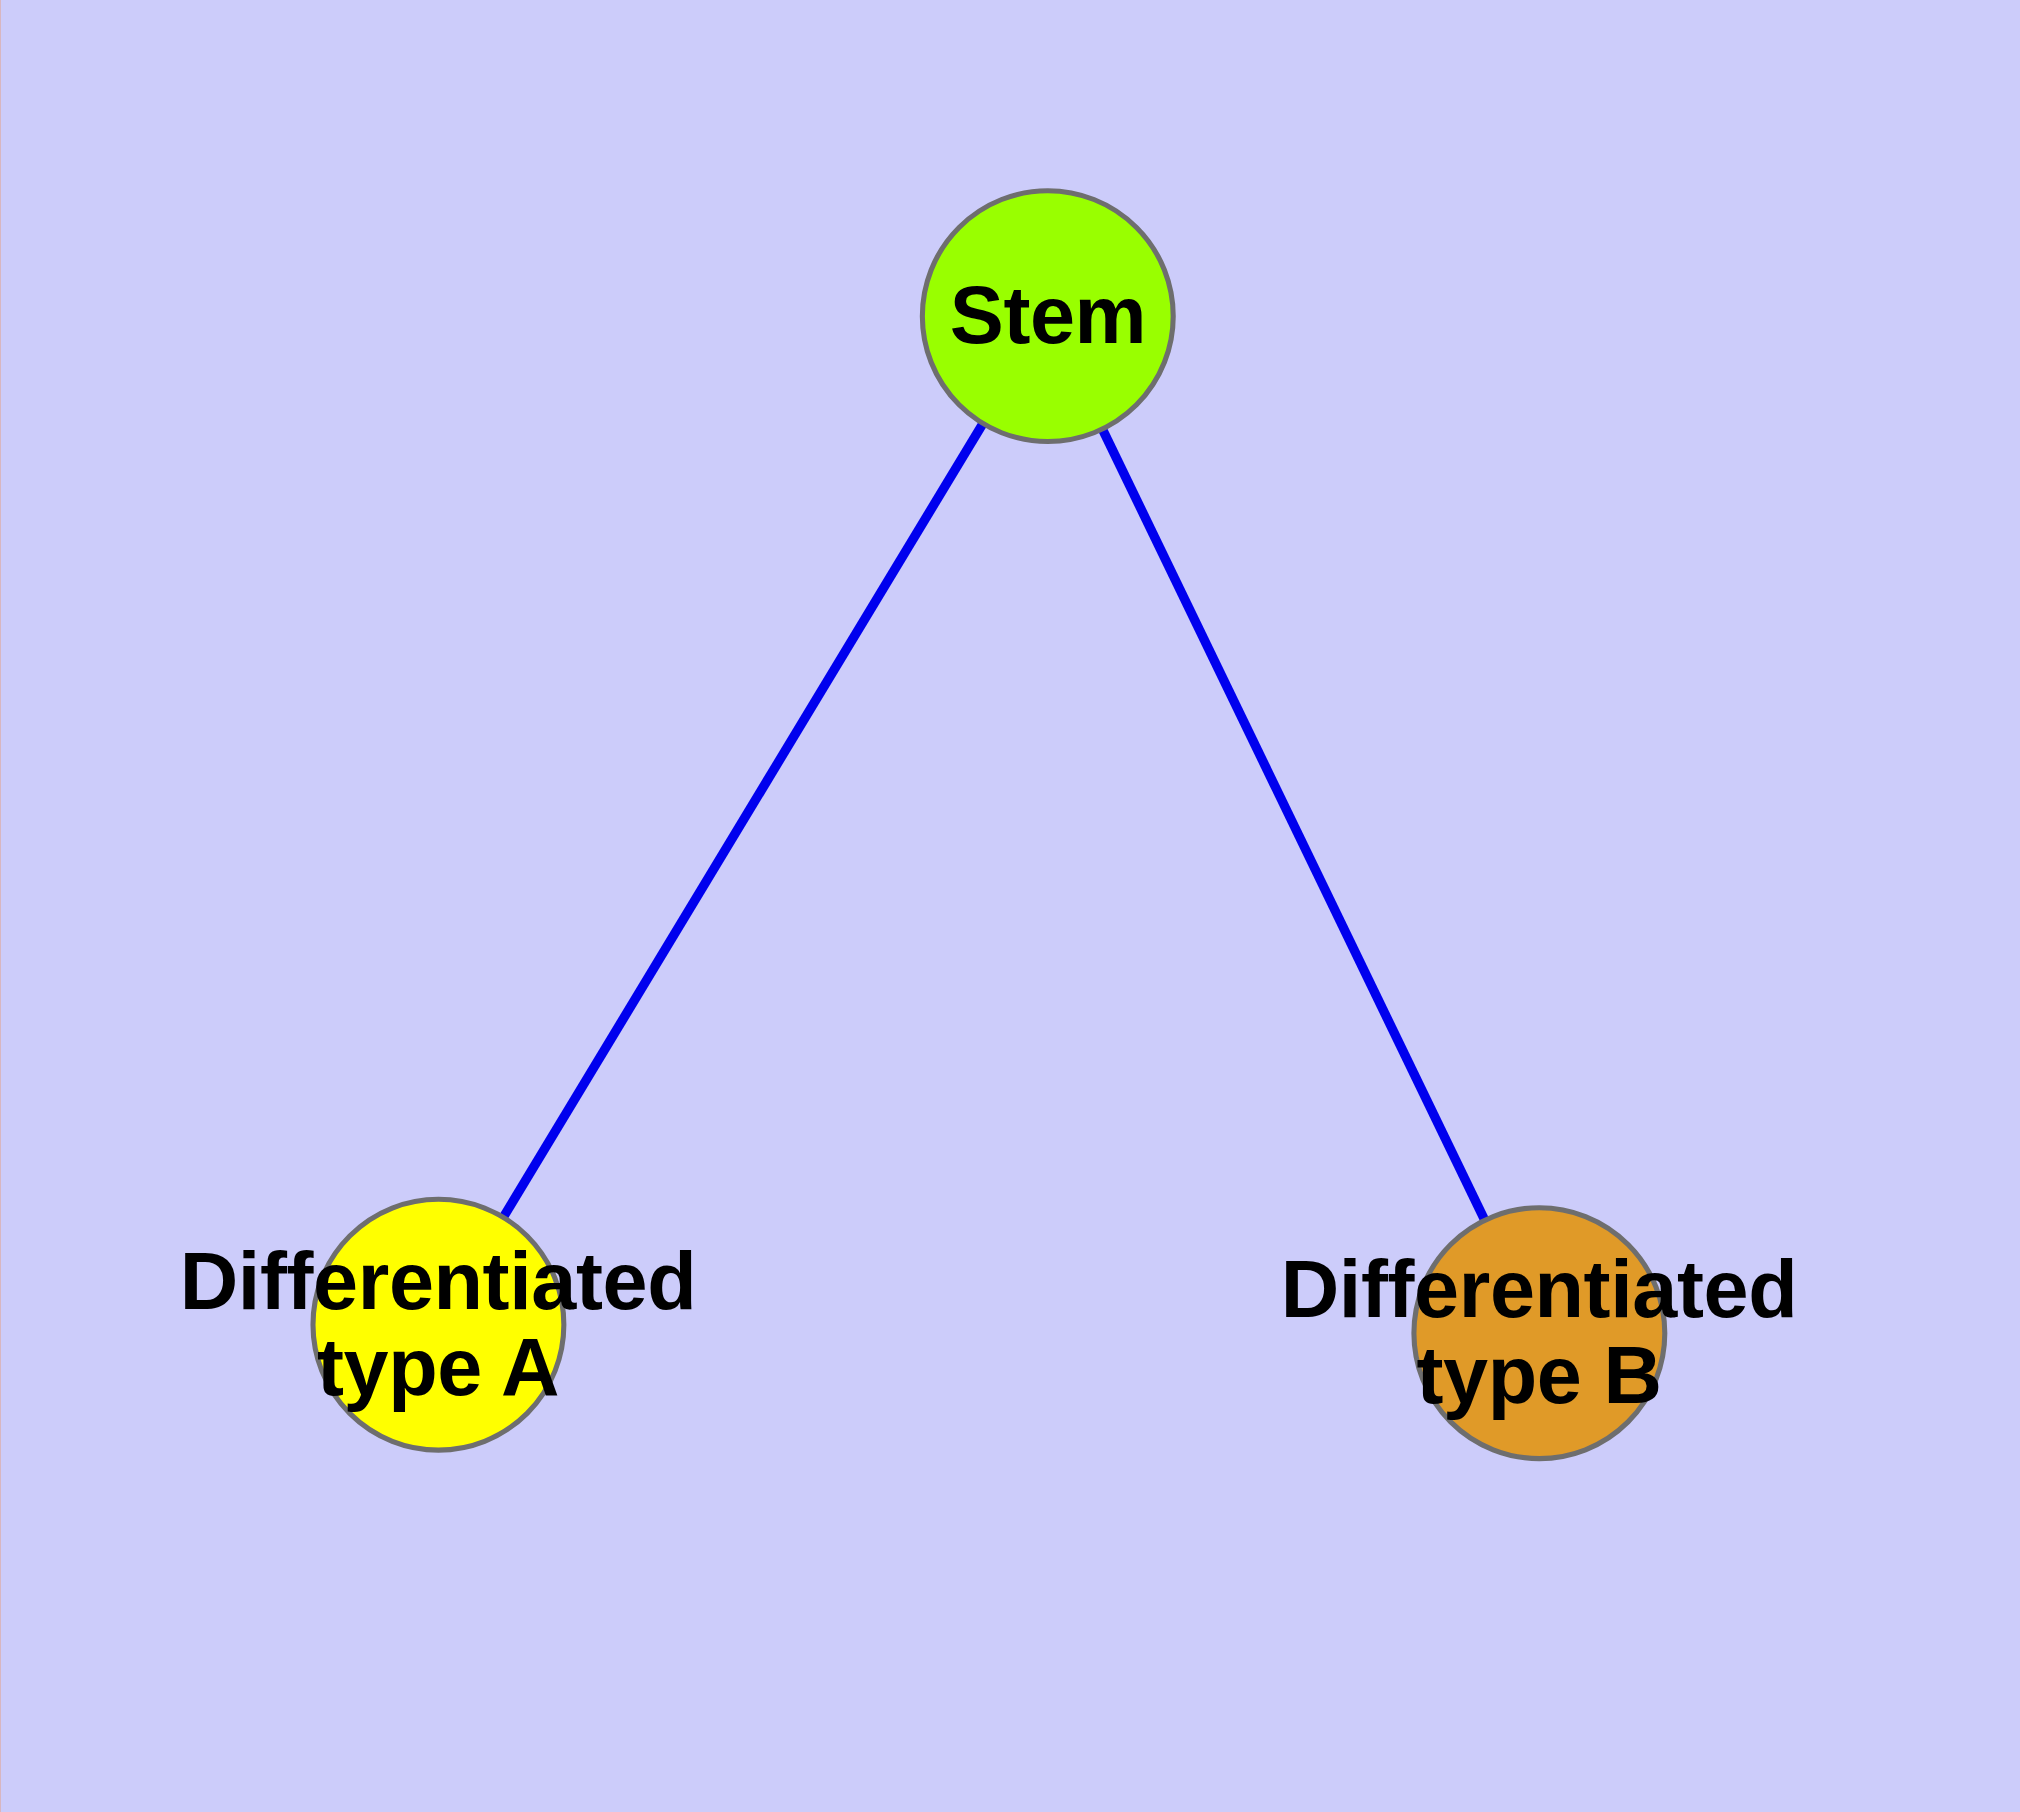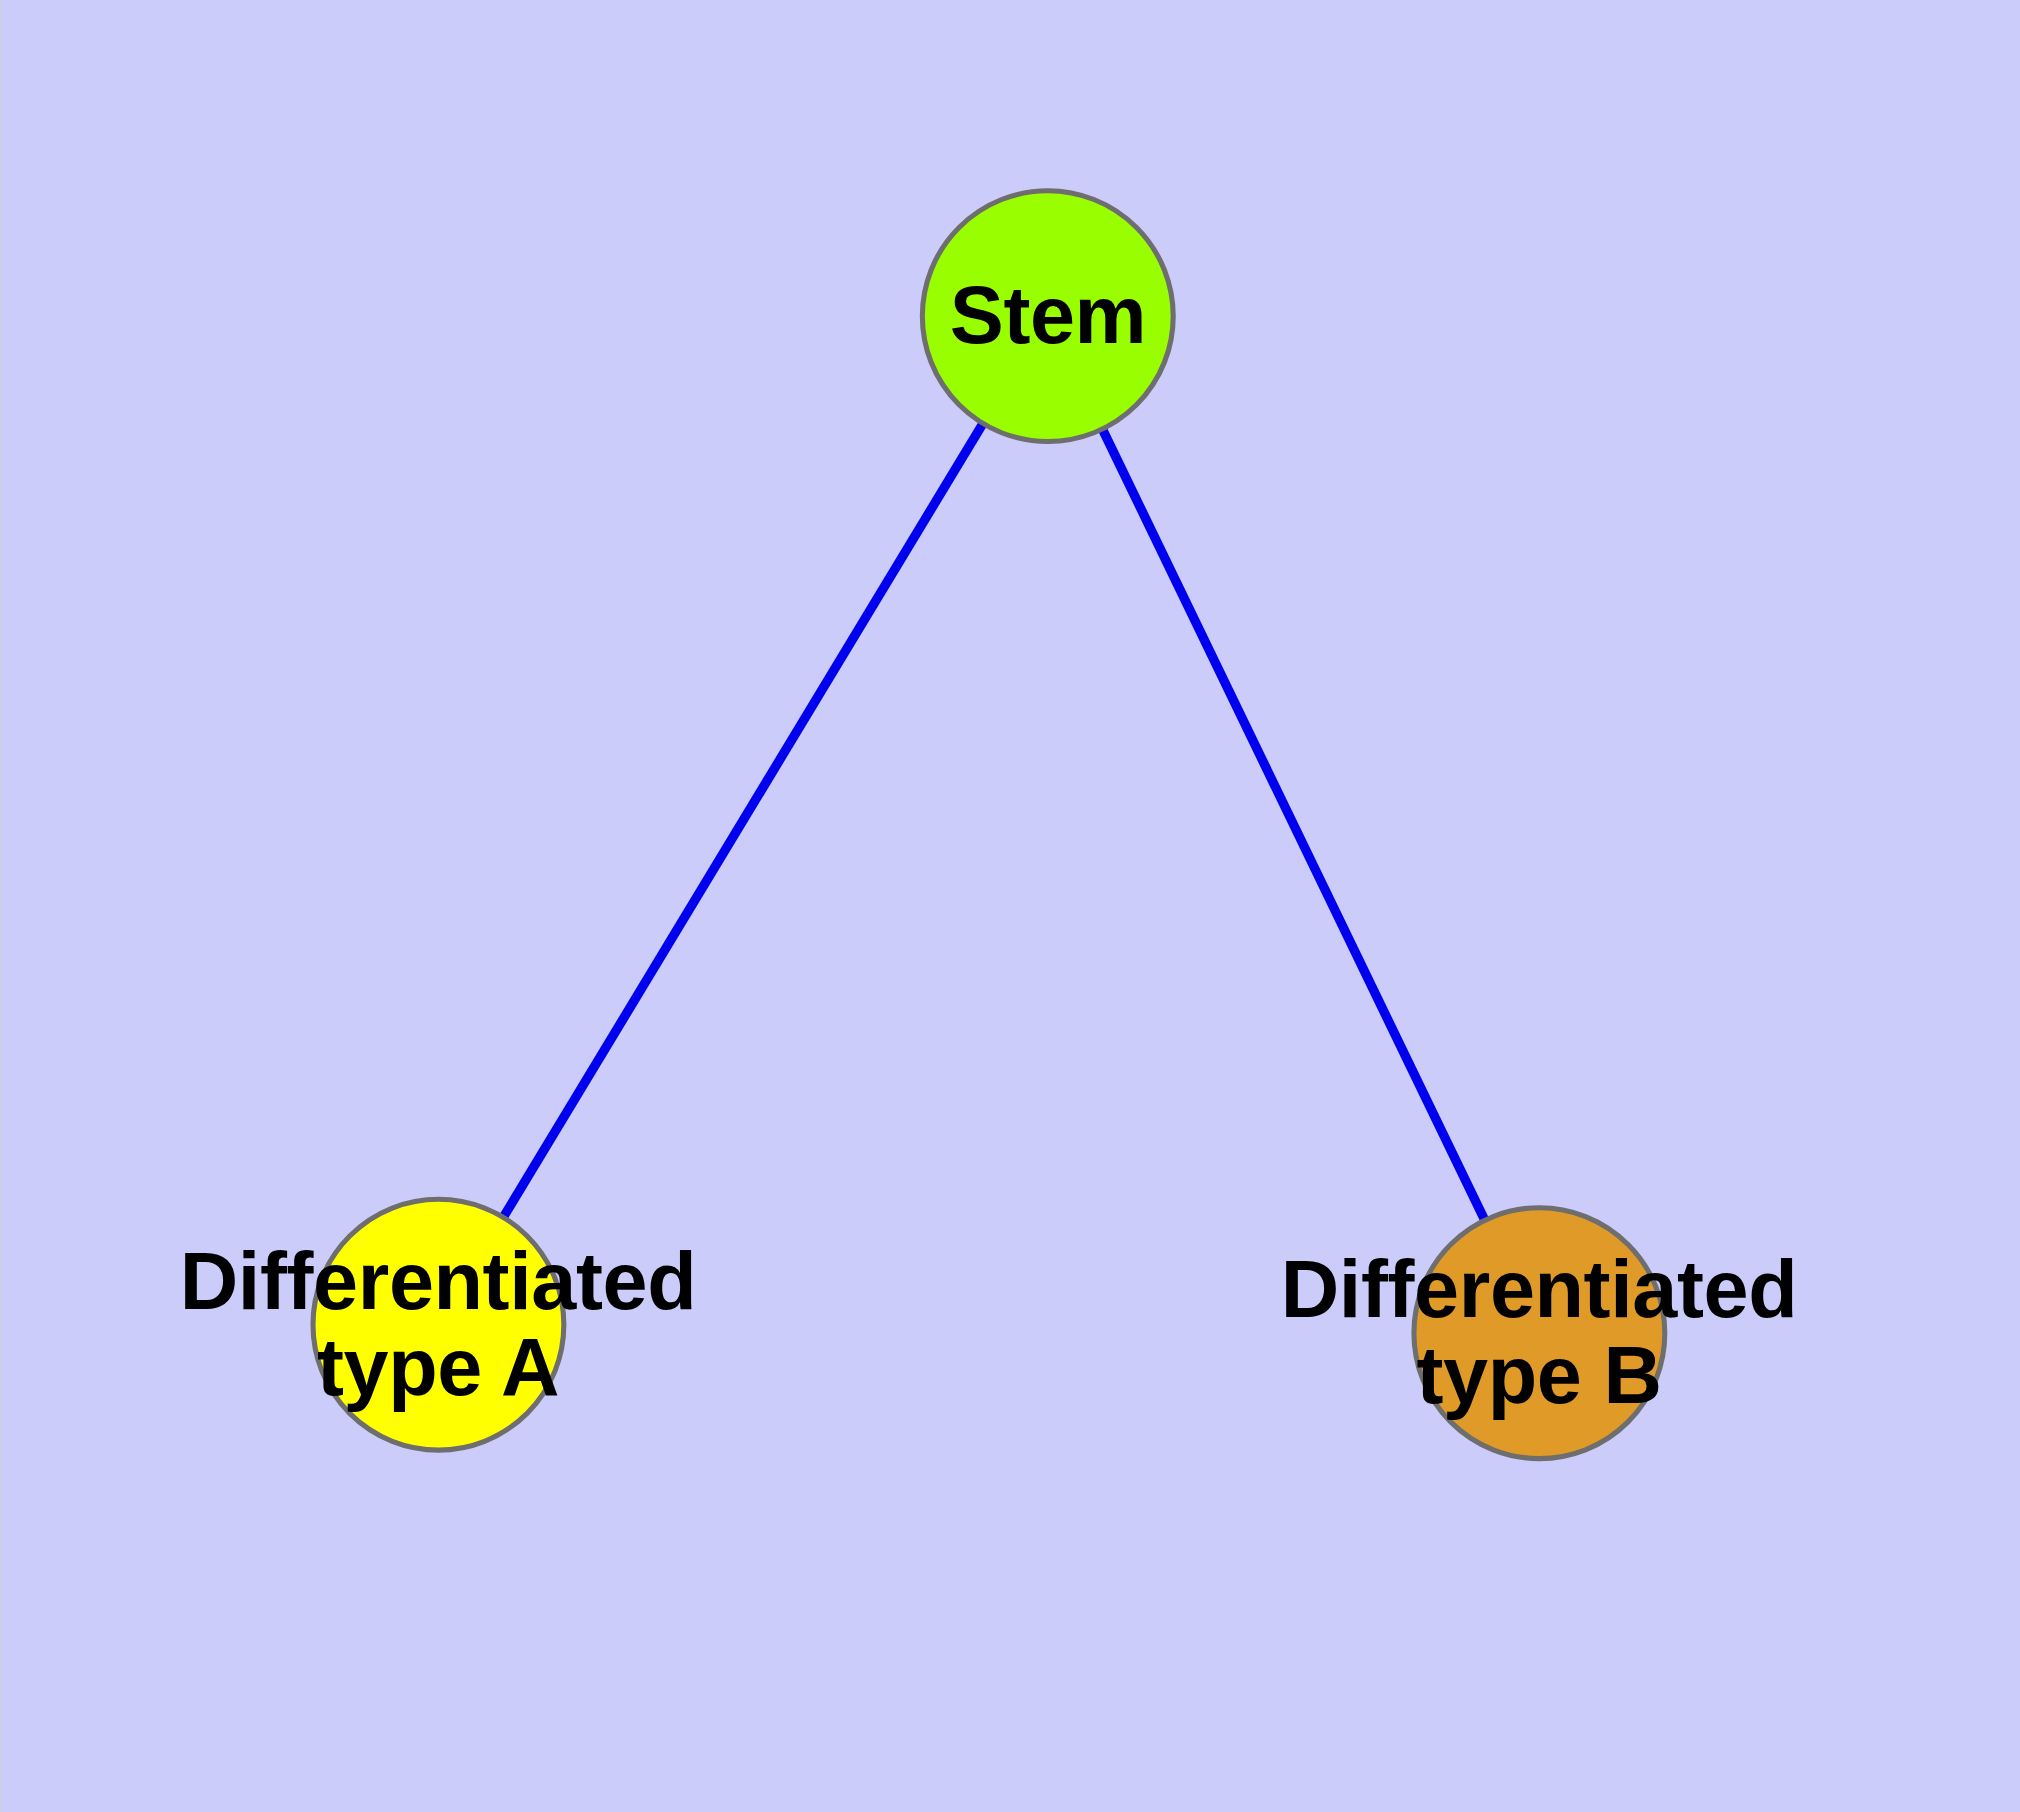--- a/index.html
+++ b/index.html
@@ -49,21 +49,21 @@
   #label-diff-b {
     font-size: 81px;
     left: 1539px;
     top: 1333px;
     transform: translate(-50%, -50%);
   }
 </style>
 </head>
 <body style="background: rgb(204, 204, 250);">
 
-<div id="stage" style="width: 2021px; height: 1812px; background: #bef264;">
+<div id="stage" style="width: 2021px; height: 1812px; background: #f97316;">
 
   <svg id="graph-canvas" viewBox="0 0 2384 2138" xmlns="http://www.w3.org/2000/svg">
 
     <rect id="bg-rect" x="0" y="0" width="2384" height="2138" fill="#ccccfa"></rect>
 
     <g id="edges-layer">
       <line id="edge-stem-diff-a" x1="1236" y1="373" x2="517" y2="1563" stroke="#0000ee" stroke-width="11" stroke-linecap="butt"></line>
       <line id="edge-stem-diff-b" x1="1236" y1="373" x2="1816" y2="1573" stroke="#0000ee" stroke-width="11" stroke-linecap="butt"></line>
     </g>
 

